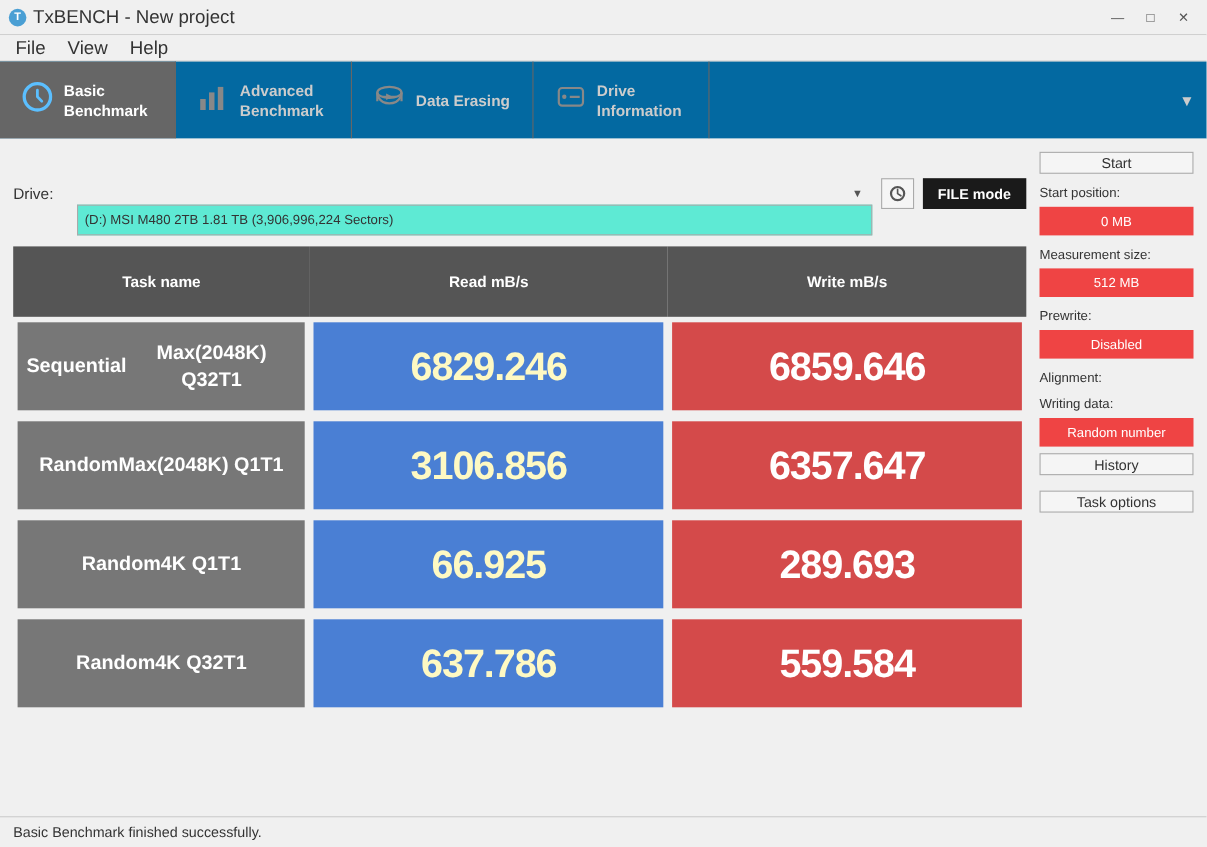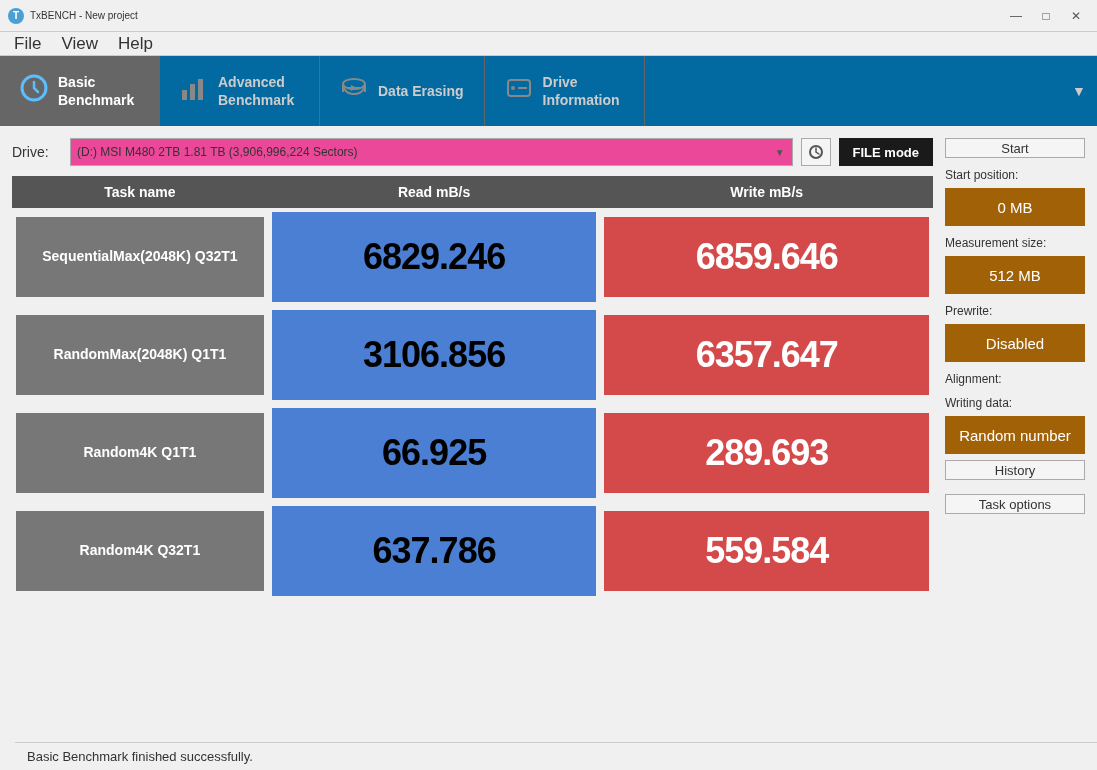--- a/index.html
+++ b/index.html
@@ -30,21 +30,21 @@
       background: #4a9fd4;
       border-radius: 50%;
       display: flex;
       align-items: center;
       justify-content: center;
       font-size: 10px;
       color: white;
       font-weight: bold;
     }
     .titlebar-title {
-      font-size: 10px;
+      font-size: 17px;
       color: #333;
       flex: 1;
     }
     .titlebar-controls {
       display: flex;
       gap: 4px;
     }
     .titlebar-btn {
       width: 26px;
       height: 20px;
@@ -144,26 +144,27 @@
     .drive-label {
       font-size: 14px;
       color: #333;
       font-weight: 500;
       min-width: 50px;
     }
     .drive-select {
       flex: 1;
       height: 28px;
       border: 1px solid #aaa;
-      background: #ec4899;
+      background: #5eead4;
       font-size: 12px;
       padding: 0 6px;
       color: #333;
       cursor: pointer;
       appearance: none;
+      margin-top: 48px;
       -webkit-appearance: none;
     }
     .drive-select-wrapper {
       flex: 1;
       position: relative;
       display: flex;
       align-items: center;
     }
     .drive-select-wrapper::after {
       content: '▼';
@@ -198,21 +199,21 @@
     
     .bench-table {
       width: 100%;
       border-collapse: collapse;
     }
     .bench-header-row {
       background: #555;
       color: white;
     }
     .bench-header-row th {
-      padding: 8px 16px;
+      padding: 24px 16px;
       font-size: 14px;
       font-weight: 600;
       text-align: center;
     }
     .bench-header-row th:first-child {
       text-align: center;
     }
     .bench-body-row td {
       padding: 4px;
       height: 90px;
@@ -220,36 +221,36 @@
     .bench-task-cell {
       width: 200px;
     }
     .bench-task-label {
       background: #777;
       height: 80px;
       display: flex;
       align-items: center;
       justify-content: center;
       color: white;
-      font-size: 14px;
+      font-size: 18px;
       font-weight: bold;
       text-align: center;
       padding: 8px;
       line-height: 1.4;
     }
     .bench-read-cell, .bench-write-cell {
       width: 260px;
     }
     .bench-read-val {
       background: #4a7fd4;
-      height: 90px;
-      display: flex;
-      align-items: center;
-      justify-content: center;
-      color: #000000;
+      height: 80px;
+      display: flex;
+      align-items: center;
+      justify-content: center;
+      color: #fef9c3;
       font-size: 36px;
       font-weight: bold;
       letter-spacing: -1px;
     }
     .bench-write-val {
       background: #d44a4a;
       height: 80px;
       display: flex;
       align-items: center;
       justify-content: center;
@@ -276,40 +277,39 @@
       color: #333;
     }
 
     .param-label {
       font-size: 12px;
       color: #333;
       margin-top: 4px;
     }
     .param-value {
       width: 100%;
-      height: 38px;
-      background: #a16207;
-      color: white;
-      font-size: 15px;
+      height: 26px;
+      background: #ef4444;
+      color: white;
+      font-size: 12px;
       display: flex;
       align-items: center;
       justify-content: center;
     }
 
     
     .statusbar {
       height: 28px;
       background: #f0f0f0;
       border-top: 1px solid #ccc;
       display: flex;
       align-items: center;
       padding: 0 12px;
       font-size: 13px;
       color: #333;
-      margin-left: 15px;
     }
   </style>
 </head>
 <body>
 
 <div class="titlebar">
   <div class="titlebar-icon">
     <span>T</span>
   </div>
   <span class="titlebar-title">TxBENCH - New project</span>

